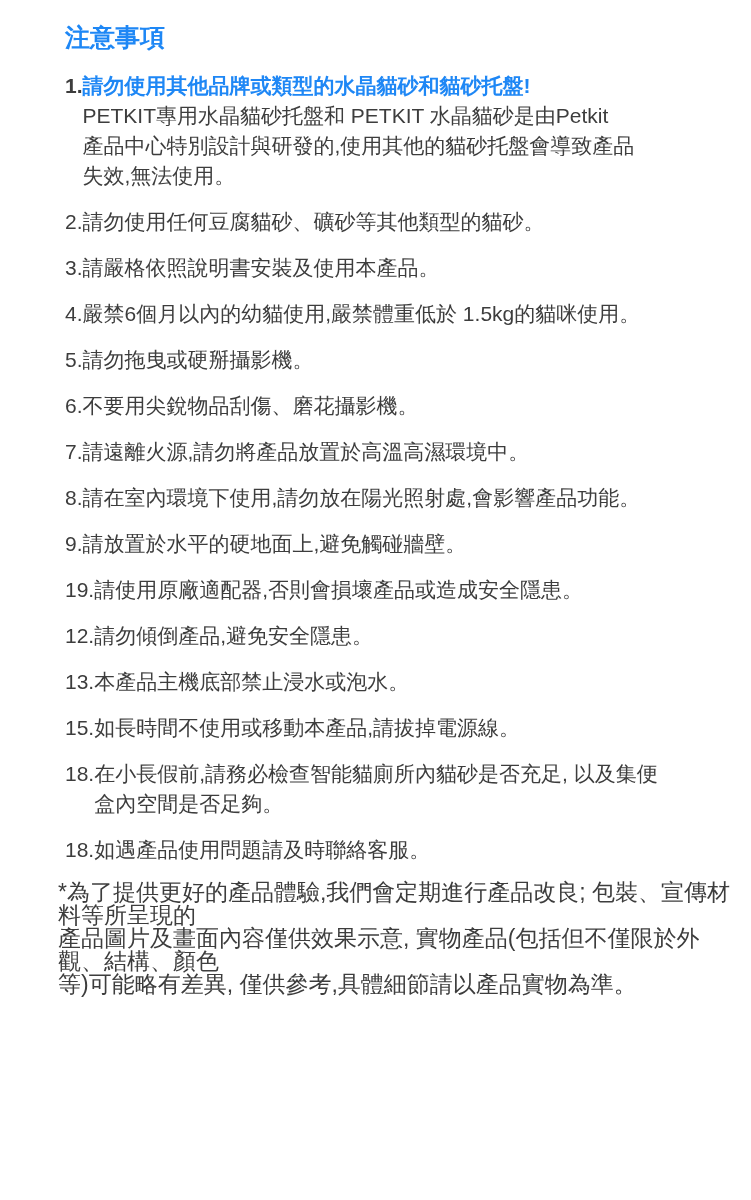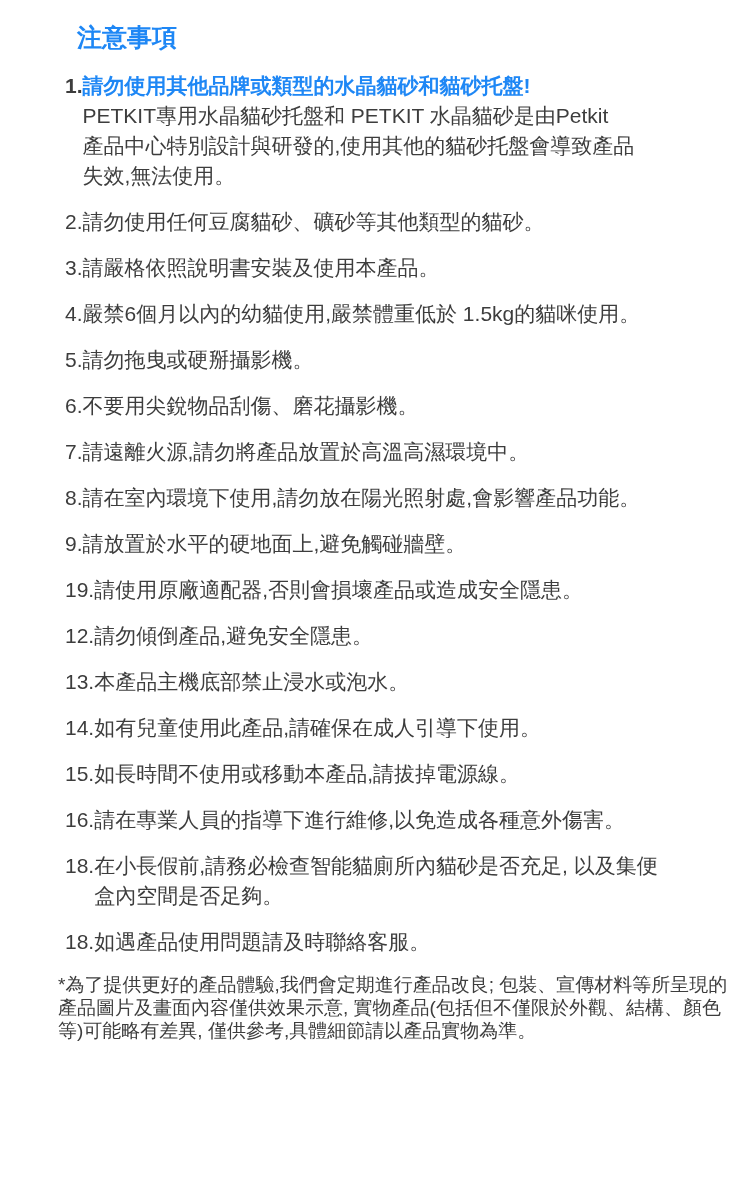--- a/index.html
+++ b/index.html
@@ -16,21 +16,21 @@
     color: #3d3d3d;
     -webkit-font-smoothing: antialiased;
   }
   .page {
     box-sizing: border-box;
     width: 751px;
     height: 1200px;
     padding: 22px 20px 0 65px;
   }
   .page-title {
-    margin: 0 0 19px 12px;
+    margin: 0 0 19px 0;
     font-size: 25px;
     line-height: 30px;
     font-weight: 700;
     color: #1e87f5;
   }
   .list {
     margin: 0;
     padding: 0;
     list-style: none;
   }
@@ -53,21 +53,21 @@
   }
   .item .hl {
     color: #1e87f5;
     font-weight: 700;
   }
   .item.emphasis .num {
     font-weight: 600;
   }
   .footnote {
     margin: 15px 0 0 -7px;
-    font-size: 19px;
+    font-size: 23px;
     line-height: 23px;
     white-space: pre-line;
     color: #3d3d3d;
   }
 </style>
 </head>
 <body>
 
 <div class="page">
   <h1 class="page-title">注意事項</h1>
@@ -118,30 +118,22 @@
   </li>
       <li class="item">
     <span class="num">12.</span>
     <span class="text"><span class="body-text">請勿傾倒產品,避免安全隱患。</span></span>
   </li>
       <li class="item">
     <span class="num">13.</span>
     <span class="text"><span class="body-text">本產品主機底部禁止浸水或泡水。</span></span>
   </li>
       <li class="item">
-    <span class="num">14.</span>
-    <span class="text"><span class="body-text">如有兒童使用此產品,請確保在成人引導下使用。</span></span>
-  </li>
-      <li class="item">
     <span class="num">15.</span>
     <span class="text"><span class="body-text">如長時間不使用或移動本產品,請拔掉電源線。</span></span>
-  </li>
-      <li class="item">
-    <span class="num">16.</span>
-    <span class="text"><span class="body-text">請在專業人員的指導下進行維修,以免造成各種意外傷害。</span></span>
   </li>
       <li class="item">
     <span class="num">18.</span>
     <span class="text"><span class="body-text">在小長假前,請務必檢查智能貓廁所內貓砂是否充足, 以及集便
 盒內空間是否足夠。</span></span>
   </li>
       <li class="item">
     <span class="num">18.</span>
     <span class="text"><span class="body-text">如遇產品使用問題請及時聯絡客服。</span></span>
   </li>

